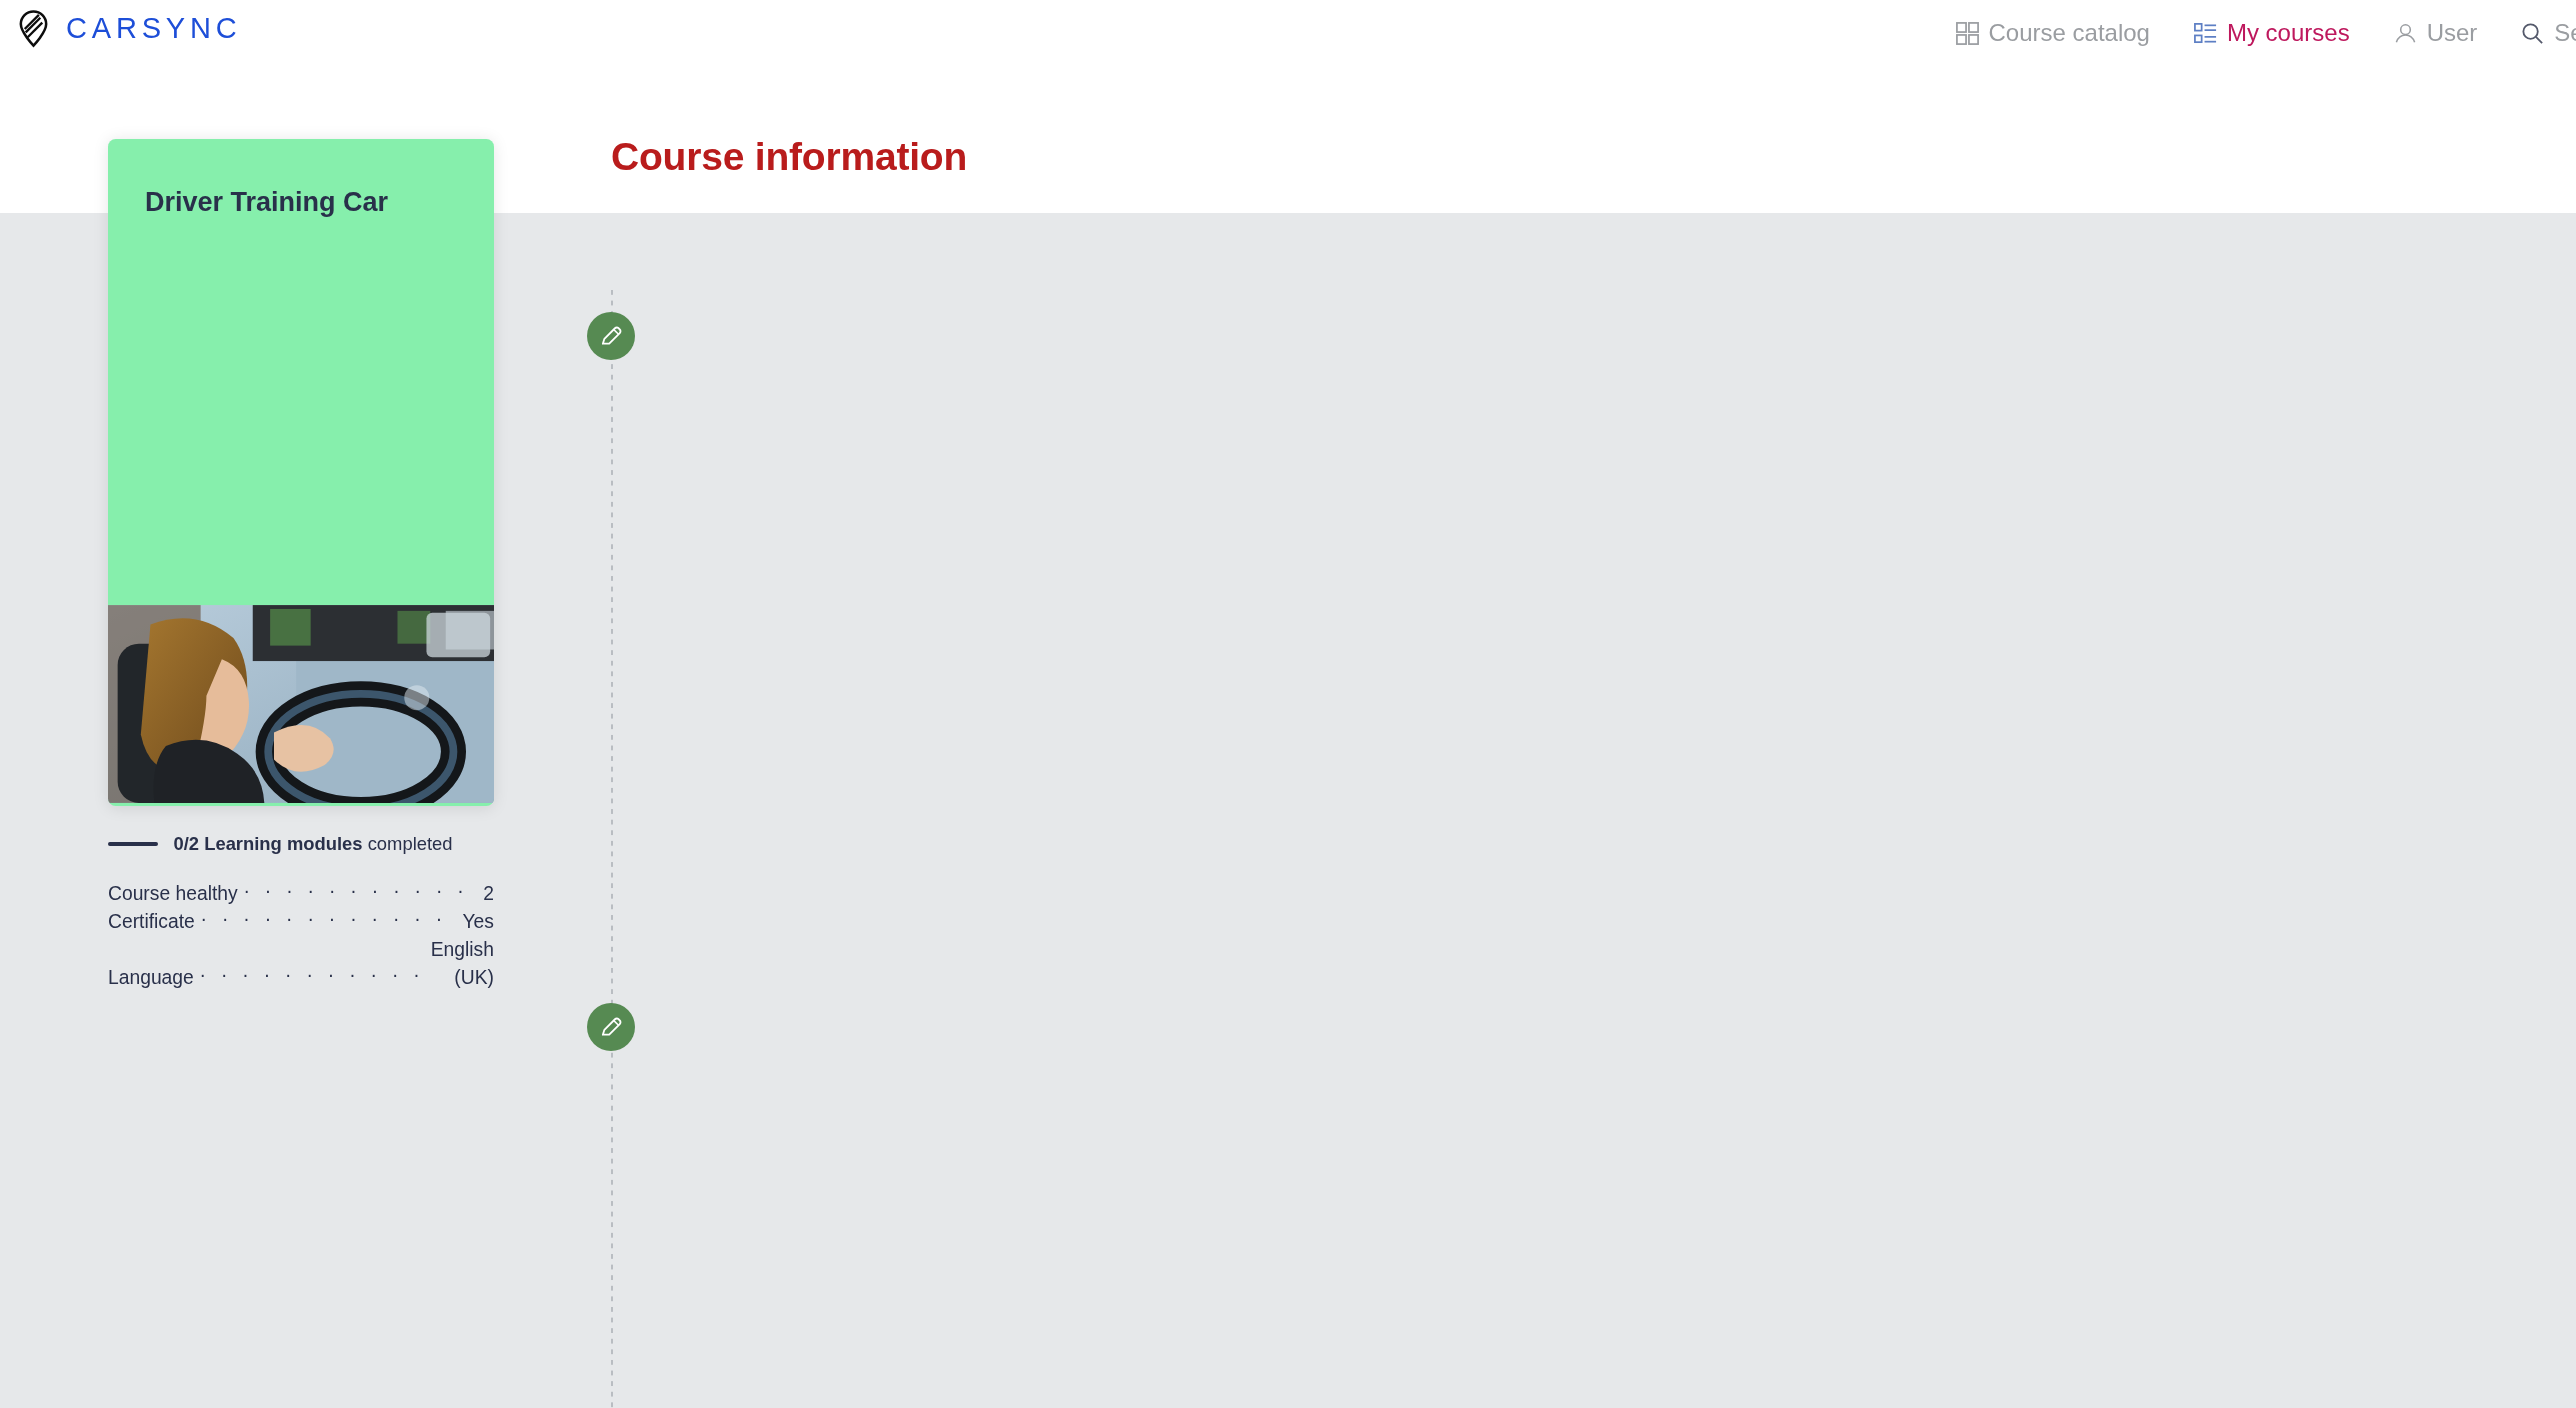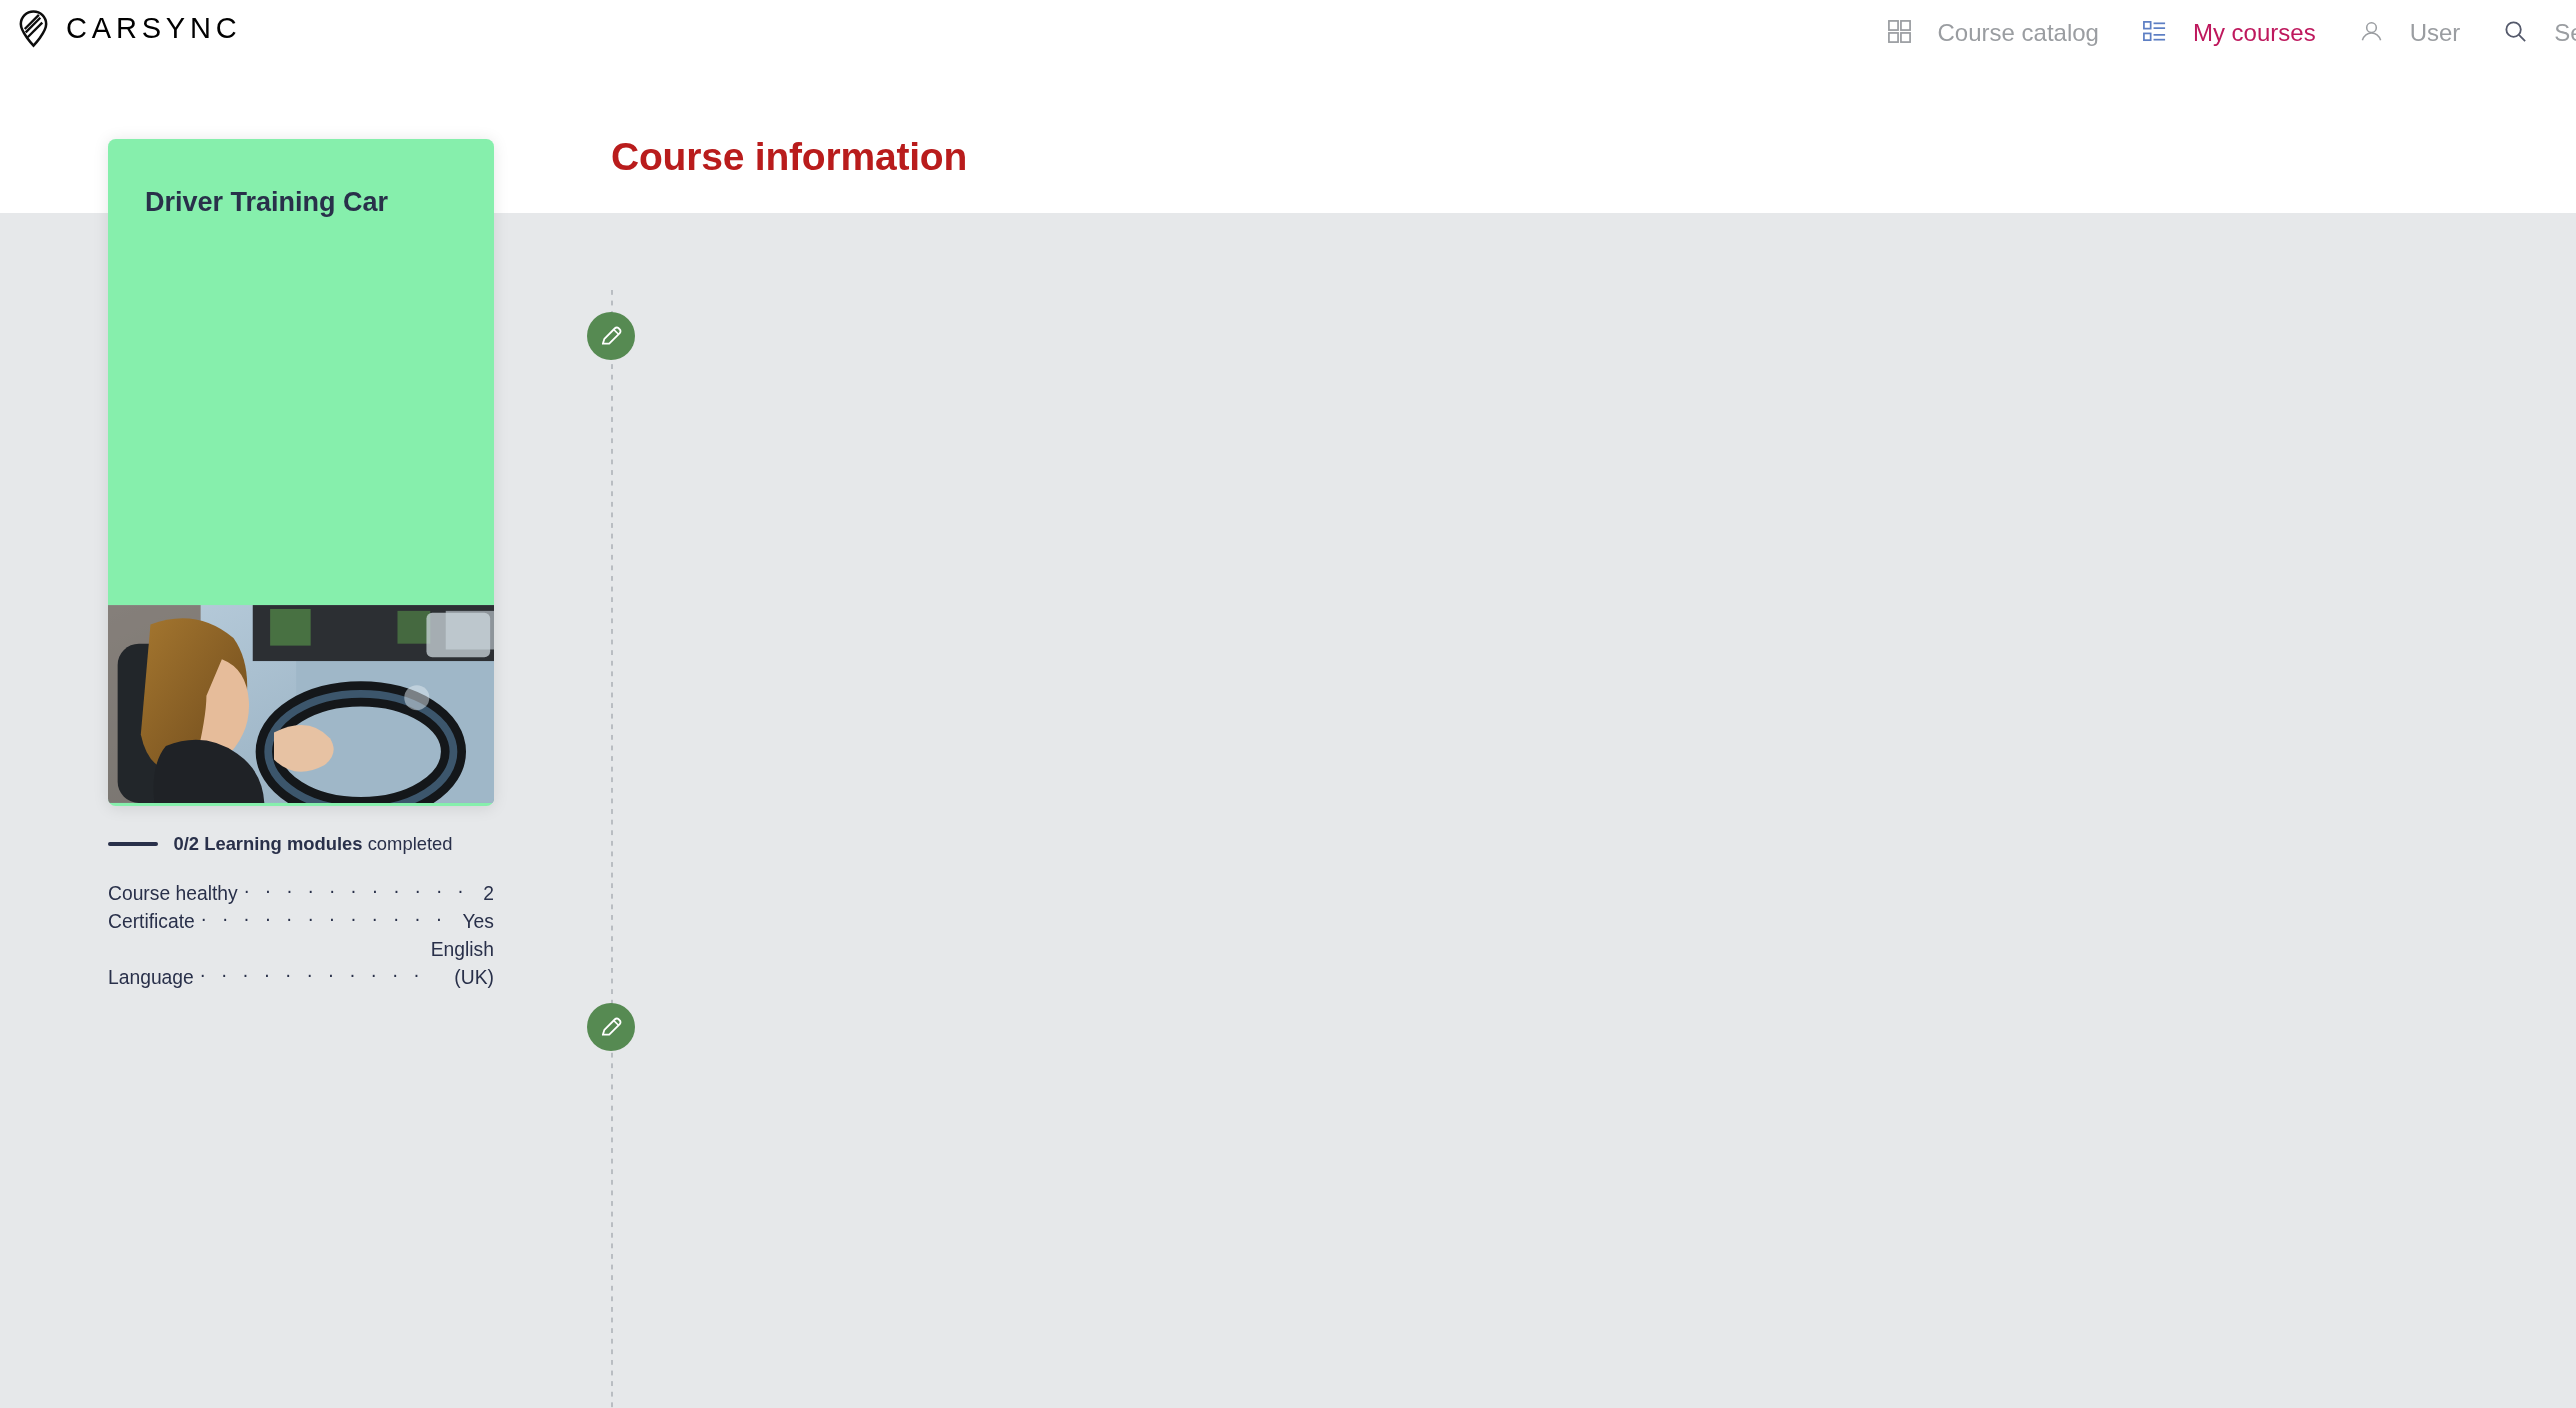--- a/index.html
+++ b/index.html
@@ -17,30 +17,30 @@
     background: #ffffff;
     z-index: 30;
   }
   .brand {
     position: absolute; left: 13.5px; top: 8.7px;
     display: flex; align-items: center; gap: 13.5px;
   }
   .brand-mark { width: 39px; height: 39px; display: block; }
   .brand-word {
     font-size: 29px; letter-spacing: 4.8px; font-weight: 400;
-    color: #000000; line-height: 1;
+    color: #1d4ed8; line-height: 1;
     font-family: "Liberation Sans", sans-serif;
   }
   .nav {
     position: absolute; right: -7.7px; top: 0; height: 66px;
     display: flex; align-items: center; gap: 43px;
     padding-right: 0;
   }
   .nav-item {
-    display: flex; align-items: flex-start; gap: 26px;
+    display: flex; align-items: center; gap: 9px;
     font-size: 24px; color: #9a9da1; white-space: nowrap;
     cursor: pointer;
   }
   .nav-item.active { color: #be185d; }
   .nav-icon { display: block; }
 
   
   .title-strip {
     position: absolute; top: 66px; left: 0;
     width: 2576px; height: 147px;

